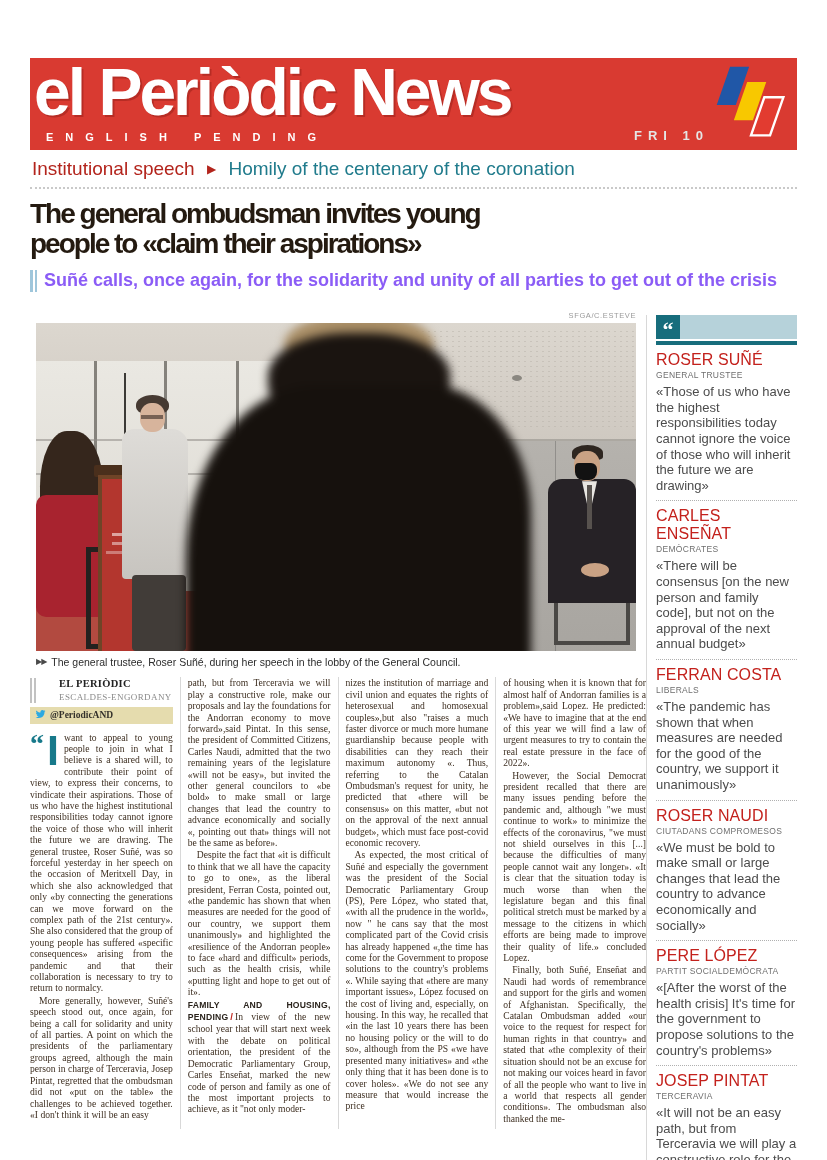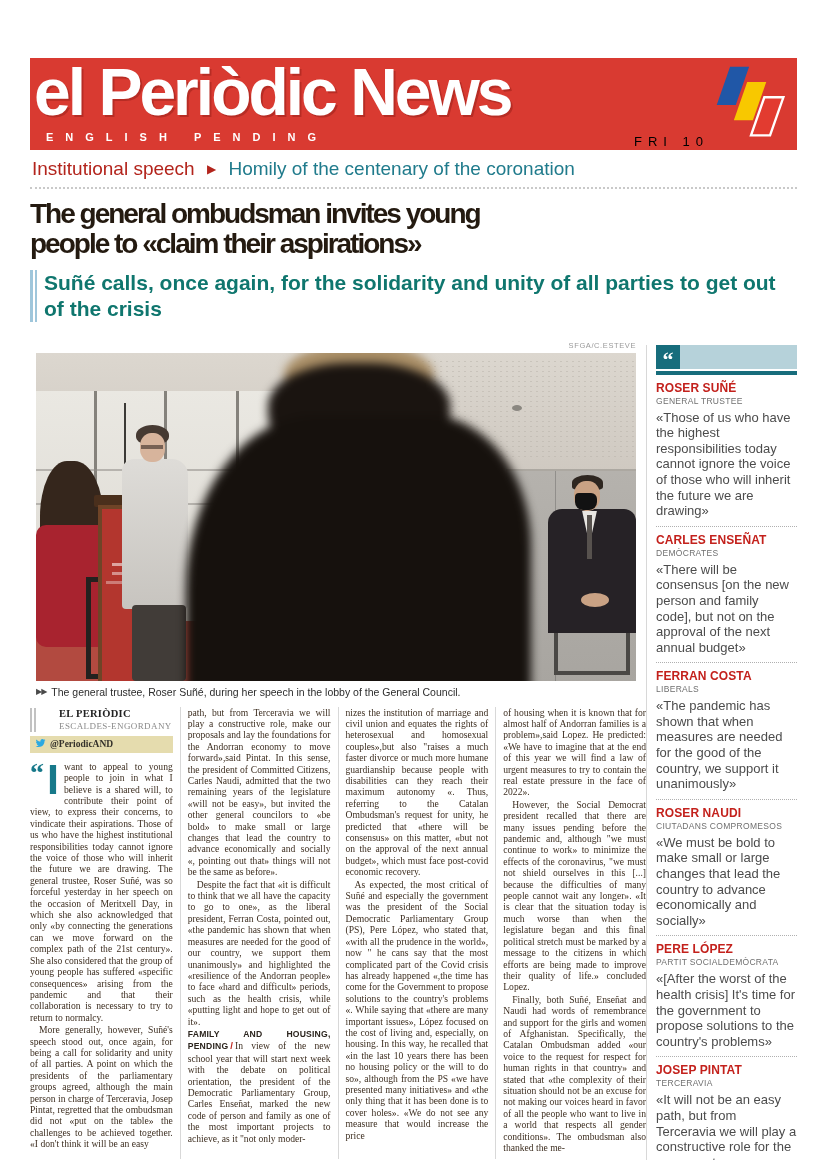--- a/index.html
+++ b/index.html
@@ -4,39 +4,39 @@
 <style>
   html,body{margin:0;padding:0;background:#ffffff;}
   body{width:827px;height:1160px;overflow:hidden;font-family:"Liberation Sans",sans-serif;color:#222;}
   .page{position:relative;width:767px;height:1102px;margin:0 auto;padding-top:58px;overflow:hidden;}
 
   
   .masthead{position:relative;height:92px;background:#d93a31;overflow:hidden;}
   .mast-title{position:absolute;left:4px;top:-4px;font-size:66px;font-weight:bold;color:#fff;
     letter-spacing:-3px;white-space:nowrap;text-shadow:2px 2px 0 rgba(120,20,15,.35);}
   .mast-edition{position:absolute;left:16px;bottom:7px;font-size:11px;font-weight:bold;color:#fff;letter-spacing:12px;}
-  .mast-date{position:absolute;right:88px;bottom:1px;font-size:13px;font-weight:normal;color:#000000;letter-spacing:6px;}
+  .mast-date{position:absolute;right:88px;bottom:7px;font-size:13px;font-weight:bold;color:#e5e5e5;letter-spacing:6px;}
   .mast-logo{position:absolute;right:6px;top:5px;}
 
   
   .kicker{padding:8px 2px 7px;border-bottom:2px dotted #c9c9c9;font-size:19px;}
   .kicker .sec{color:#b3241c;}
   .kicker .arr{color:#b3241c;font-size:12px;margin:0 7px;vertical-align:2px;}
   .kicker .tit{color:#207b8c;}
 
   
   .headline{margin:10px 0 12px;font-size:28px;line-height:1.06;font-weight:bold;color:#241a10;letter-spacing:-2px;}
 
   
   .subheads{display:flex;gap:26px;margin-bottom:10px;}
   .subhead{flex:1;display:flex;align-items:stretch;}
   .bars{display:flex;gap:2px;margin-right:7px;}
   .bars i{width:2.5px;background:#9fc6db;}
   .bars.gray i{background:#c2c2c2;}
-  .subhead .txt{font-size:21px;font-weight:bold;line-height:1.22;color:#0f766e;}
+  .subhead .txt{font-size:18px;font-weight:bold;line-height:1.22;color:#8b5cf6;}
 
   
   .main{display:flex;}
   .left{width:616px;}
   .rail{width:151px;padding-top:13px;box-sizing:border-box;}
 
   .credit{text-align:right;font-size:7.5px;color:#9a9a9a;letter-spacing:.6px;margin:9px 10px 2px 0;height:10px;}
 
   
   .photo{position:relative;width:600px;height:328px;margin-left:6px;background:#b9b6b0;overflow:hidden;}
@@ -112,21 +112,21 @@
   .sect-slash{font-family:"Liberation Sans",sans-serif;font-weight:bold;color:#c0271f;margin:0 2px;}
 
   
   .sidebar{border-left:1px solid #d8d8d8;padding-left:9px;}
   .sb-head{height:24px;background:#b6d2da;}
   .sb-q{width:24px;height:24px;background:#176d7c;color:#fff;font-family:"Liberation Serif",serif;
         font-weight:bold;font-size:22px;line-height:30px;text-align:center;}
   .sb-rule{height:4px;background:#176d7c;margin-top:2px;}
   .entry{padding:6px 0 7px;border-bottom:1px dotted #b0b0b0;}
   .entry:last-child{border-bottom:none;}
-  .q-name{font-size:12px;font-weight:bold;color:#c3211c;letter-spacing:.1px;}
+  .q-name{font-size:16px;font-weight:normal;color:#c3211c;letter-spacing:.1px;}
   .q-role{font-size:8.5px;color:#6f6f6f;letter-spacing:.3px;margin-top:1px;}
   .q-text{font-size:13px;line-height:1.2;color:#4c4c4c;margin-top:4px;}
 </style>
 </head>
 <body>
 
 <div class="page">
 
   <header class="masthead">
     <div class="mast-title">el Periòdic News</div>

